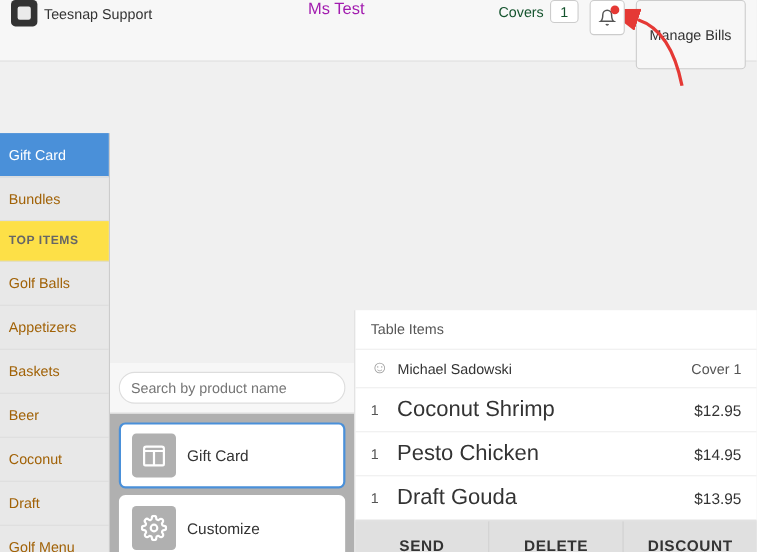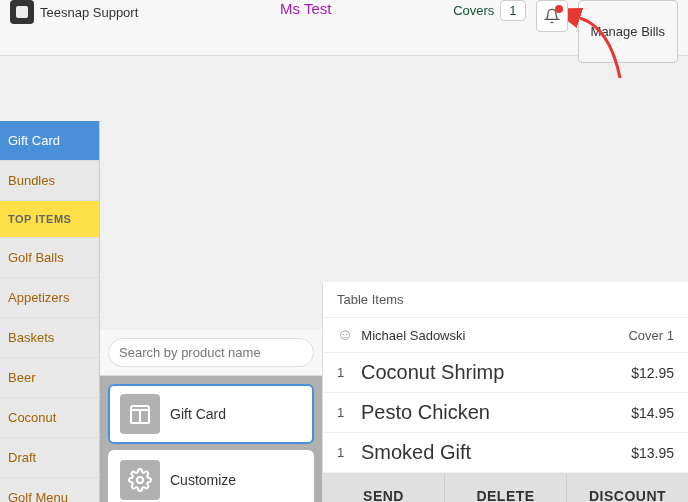--- a/index.html
+++ b/index.html
@@ -387,21 +387,21 @@
           <span class="order-name">Coconut Shrimp</span>
           <span class="order-price">$12.95</span>
         </div>
         <div class="order-row">
           <span class="order-qty">1</span>
           <span class="order-name">Pesto Chicken</span>
           <span class="order-price">$14.95</span>
         </div>
         <div class="order-row">
           <span class="order-qty">1</span>
-          <span class="order-name">Smoked Gift</span>
+          <span class="order-name">Draft Gouda</span>
           <span class="order-price">$13.95</span>
         </div>
       </div>
       <div class="table-footer">
         <button class="footer-btn">SEND</button>
         <button class="footer-btn">DELETE</button>
         <button class="footer-btn">DISCOUNT</button>
       </div>
     </div>
 

